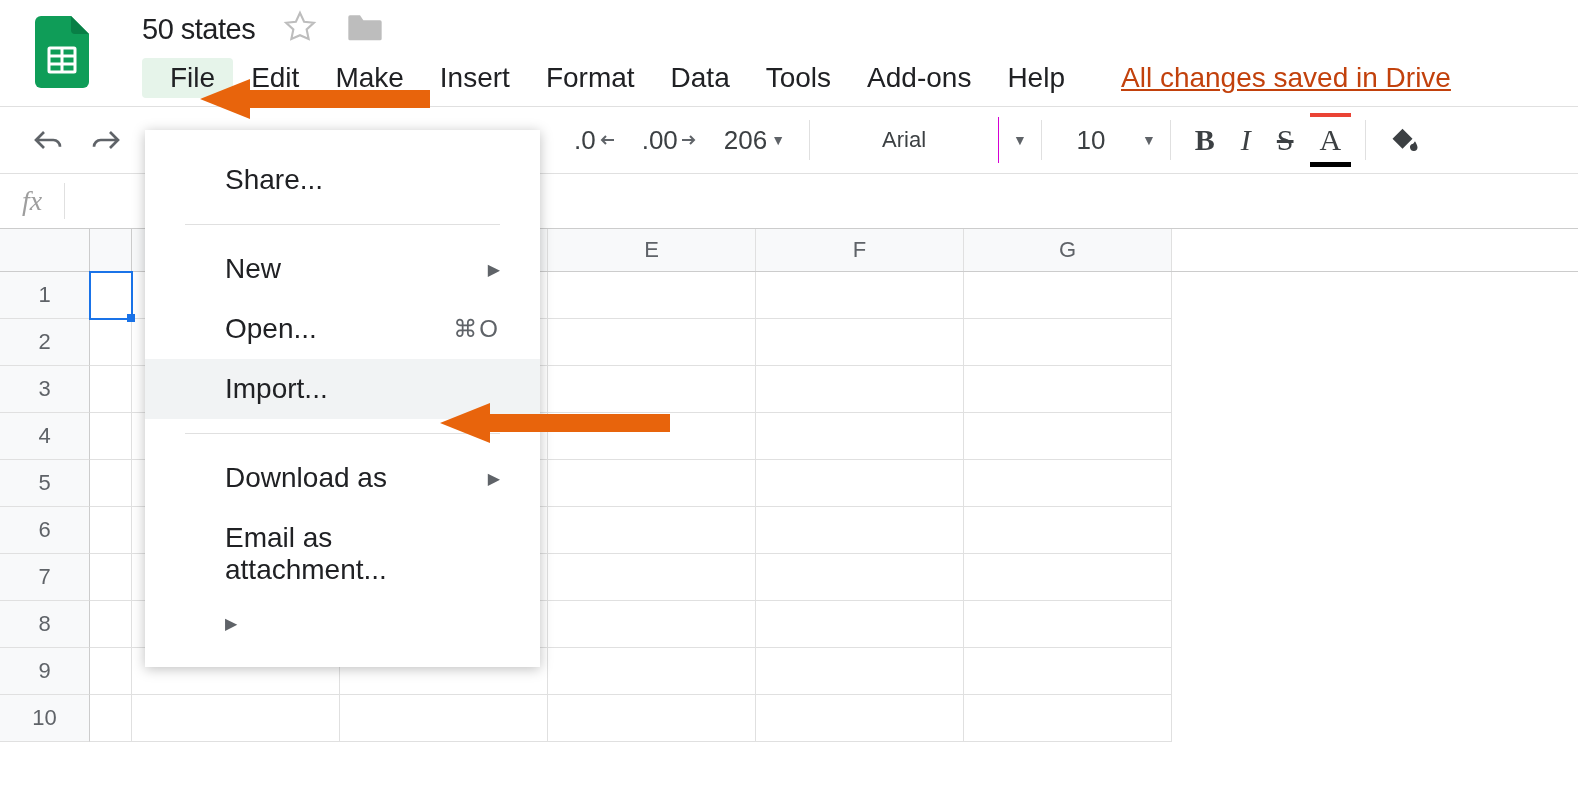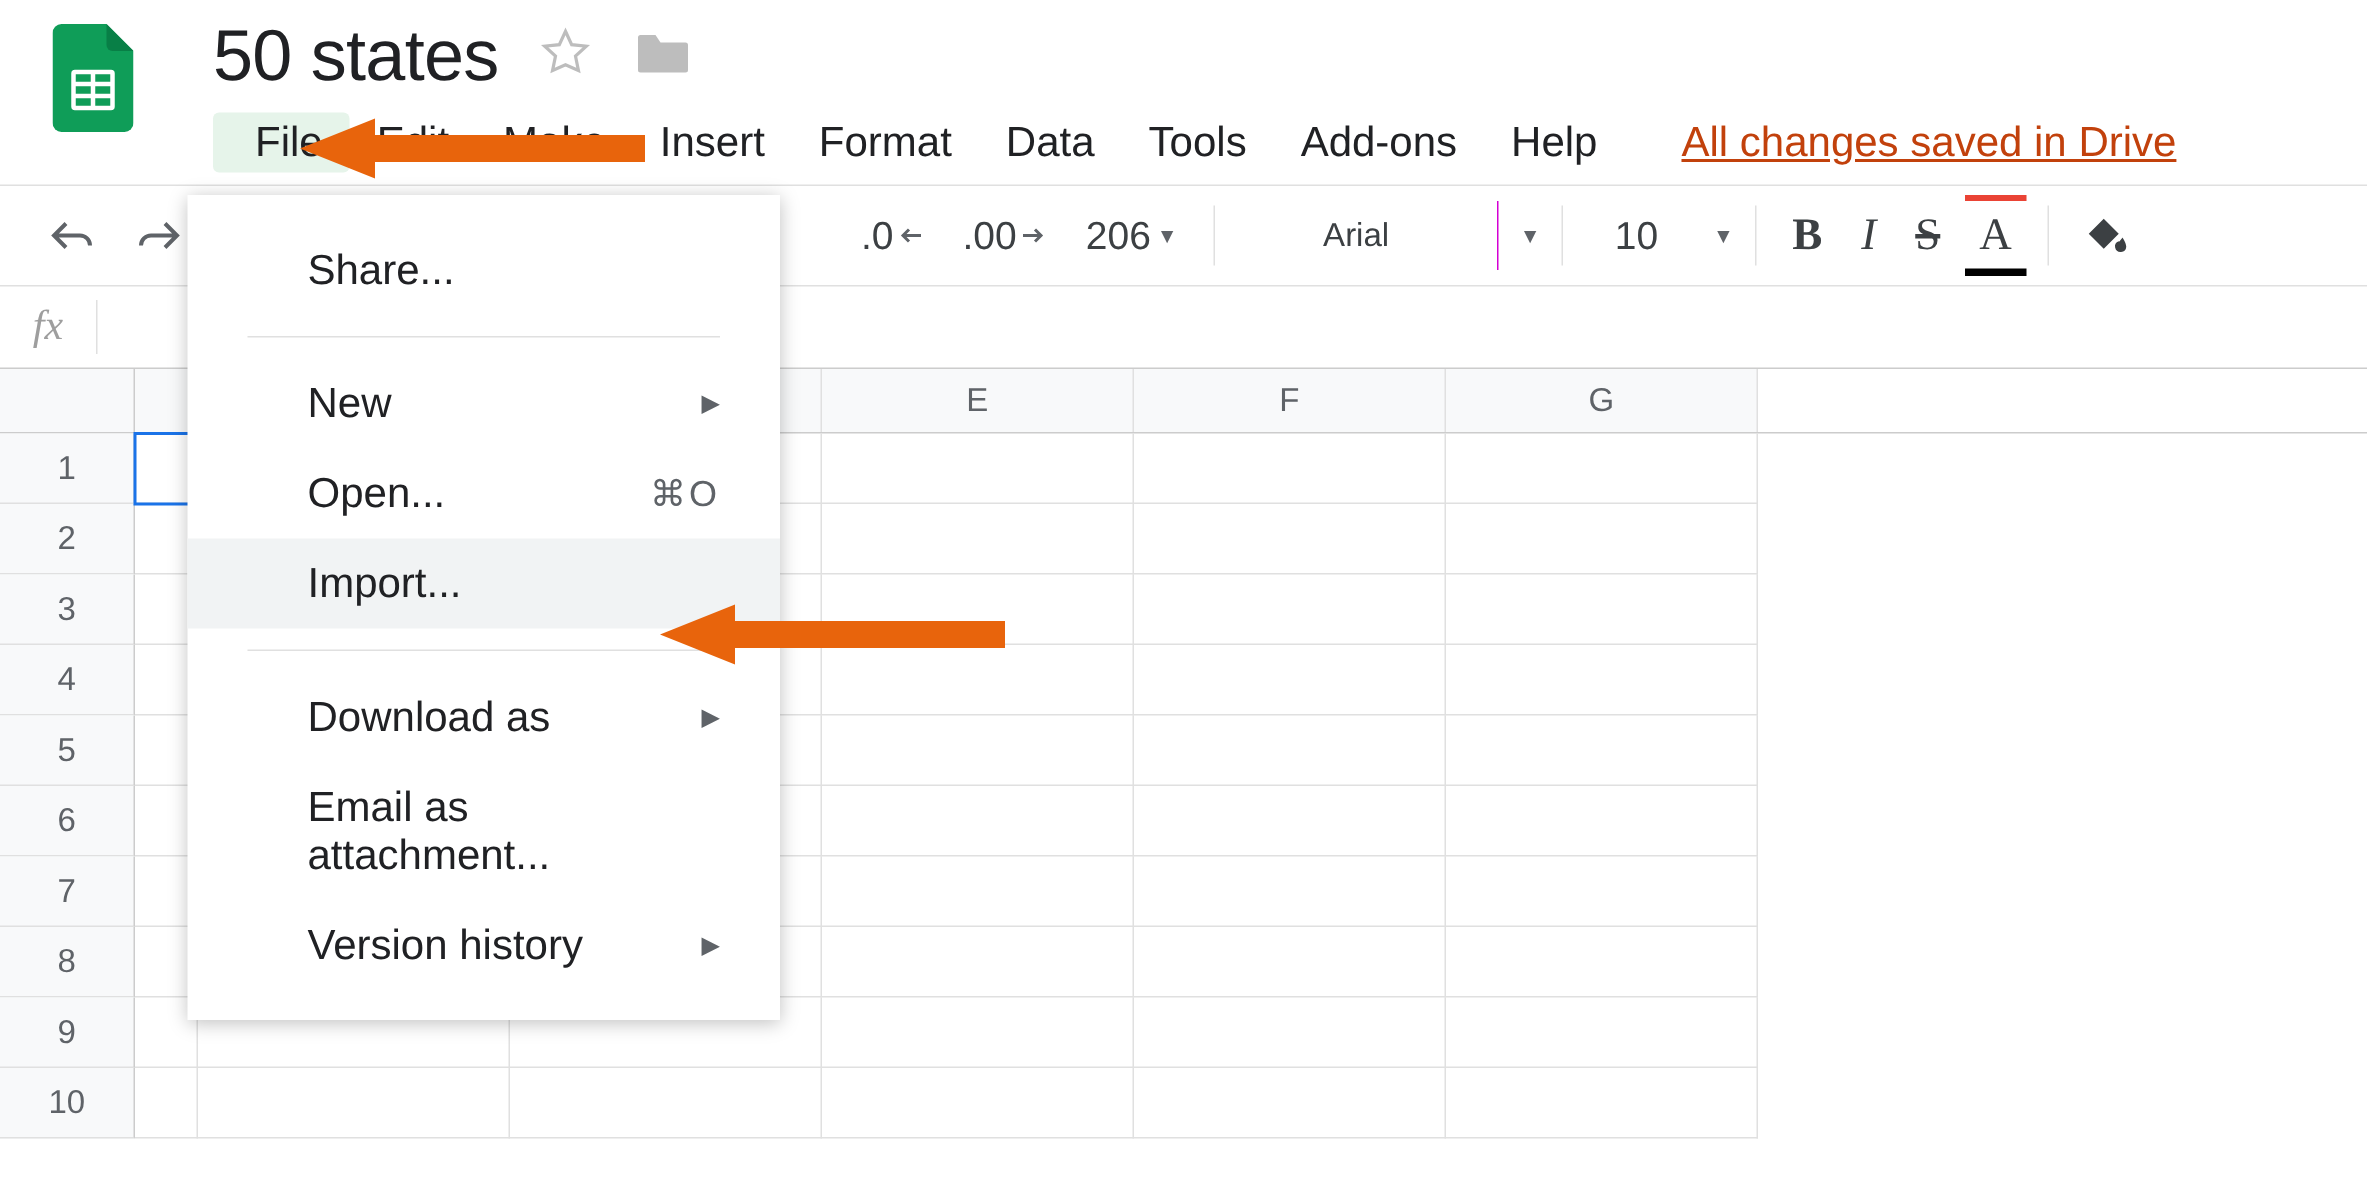--- a/index.html
+++ b/index.html
@@ -2,21 +2,21 @@
 <html><head>
 <meta charset="utf-8">
 <style>
 * { margin:0; padding:0; box-sizing:border-box; }
 body { font-family: Arial, sans-serif; background:#fff; color:#202124; width:1578px; height:800px; overflow:hidden; position:relative; }
 
 .titlebar { display:flex; align-items:flex-start; padding:10px 0 0 30px; }
 .logo { width:64px; height:84px; display:flex; align-items:center; justify-content:center; }
 .titlecol { margin-left:48px; }
 .doctitle-row { display:flex; align-items:center; gap:28px; }
-.doctitle { font-size:48px; font-weight:400; letter-spacing:-0.5px; }
+.doctitle { font-size:29px; font-weight:400; letter-spacing:-0.5px; }
 .star-icon, .folder-icon { color:#bdbdbd; }
 
 .menubar { display:flex; align-items:center; gap:0; margin-top:10px; font-size:28px; }
 .menubar .m { padding:4px 18px; cursor:pointer; border-radius:4px; }
 .menubar .m.active { background:#e6f4ea;padding-left:28px; }
 .menubar .status { margin-left:38px; font-size:28px; color:#c2410c; text-decoration:underline; }
 
 .hr { height:1px; background:#e0e0e0; margin-top:8px; }
 
 .toolbar { display:flex; align-items:center; height:66px; padding:0 22px; gap:6px; font-size:26px; color:#3c4043; }
@@ -45,21 +45,21 @@
 .ch { flex:0 0 208px; background:#f8f9fa; border-right:1px solid #e0e0e0; display:flex; align-items:center; justify-content:center; font-size:22px; color:#5f6368; }
 .ch.A { flex:0 0 42px; border-right:1px solid #ccc; }
 .rows { }
 .row { display:flex; height:47px; }
 .rh { width:90px; background:#f8f9fa; border-right:1px solid #ccc; border-bottom:1px solid #e0e0e0; display:flex; align-items:center; justify-content:center; font-size:22px; color:#5f6368; }
 .cell { flex:0 0 208px; border-right:1px solid #e0e0e0; border-bottom:1px solid #e0e0e0; }
 .cell.A { flex:0 0 42px; }
 .sel { outline:2px solid #1a73e8; outline-offset:-1px; position:relative; }
 .sel::after { content:''; position:absolute; right:-4px; bottom:-4px; width:8px; height:8px; background:#1a73e8; }
 
-.dropdown { position:absolute; left:125px; top:130px; width:395px; background:#fff; box-shadow:0 2px 12px rgba(0,0,0,0.25); padding:20px 0; z-index:10; }
+.dropdown { position:absolute; left:145px; top:130px; width:395px; background:#fff; box-shadow:0 2px 12px rgba(0,0,0,0.25); padding:20px 0; z-index:10; }
 .dd-item { display:flex; align-items:center; justify-content:space-between; padding:14px 40px 14px 80px; font-size:28px; color:#202124; cursor:pointer; }
 .dd-item.hl { background:#f1f3f4; }
 .dd-sep { height:1px; background:#e0e0e0; margin:14px 40px; }
 .dd-tri { color:#5f6368; font-size:16px; }
 .dd-short { color:#5f6368; letter-spacing:2px; font-size:24px; }
 
 .arrow { position:absolute; z-index:20; }
 .arrow svg { display:block; }
 </style>
 </head>
@@ -288,21 +288,20 @@
     </div>
   <div class="dd-sep"></div>
   <div class="dd-item">
       <span>Download as</span>
       <span class="dd-tri">▶</span>
     </div>
   <div class="dd-item">
       <span>Email as attachment...</span>
     </div>
   <div class="dd-item">
-      <span>Version history</span>
       <span class="dd-tri">▶</span>
     </div>
 </div>
 
 <div class="arrow" style="left:200px; top:74px;">
   <svg width="230" height="50" viewBox="0 0 230 50">
       <polygon points="0,25 50,5 50,16 230,16 230,34 50,34 50,45" fill="#e8640c"></polygon>
     </svg>
 </div>
 <div class="arrow" style="left:440px; top:398px;">

